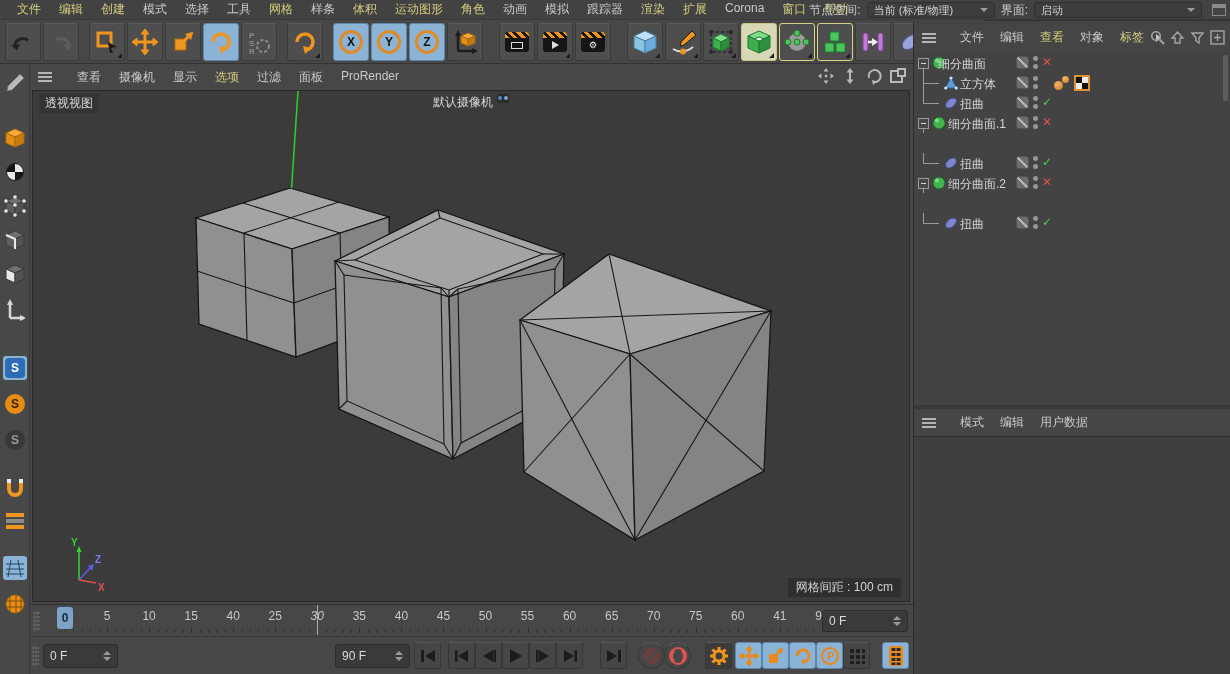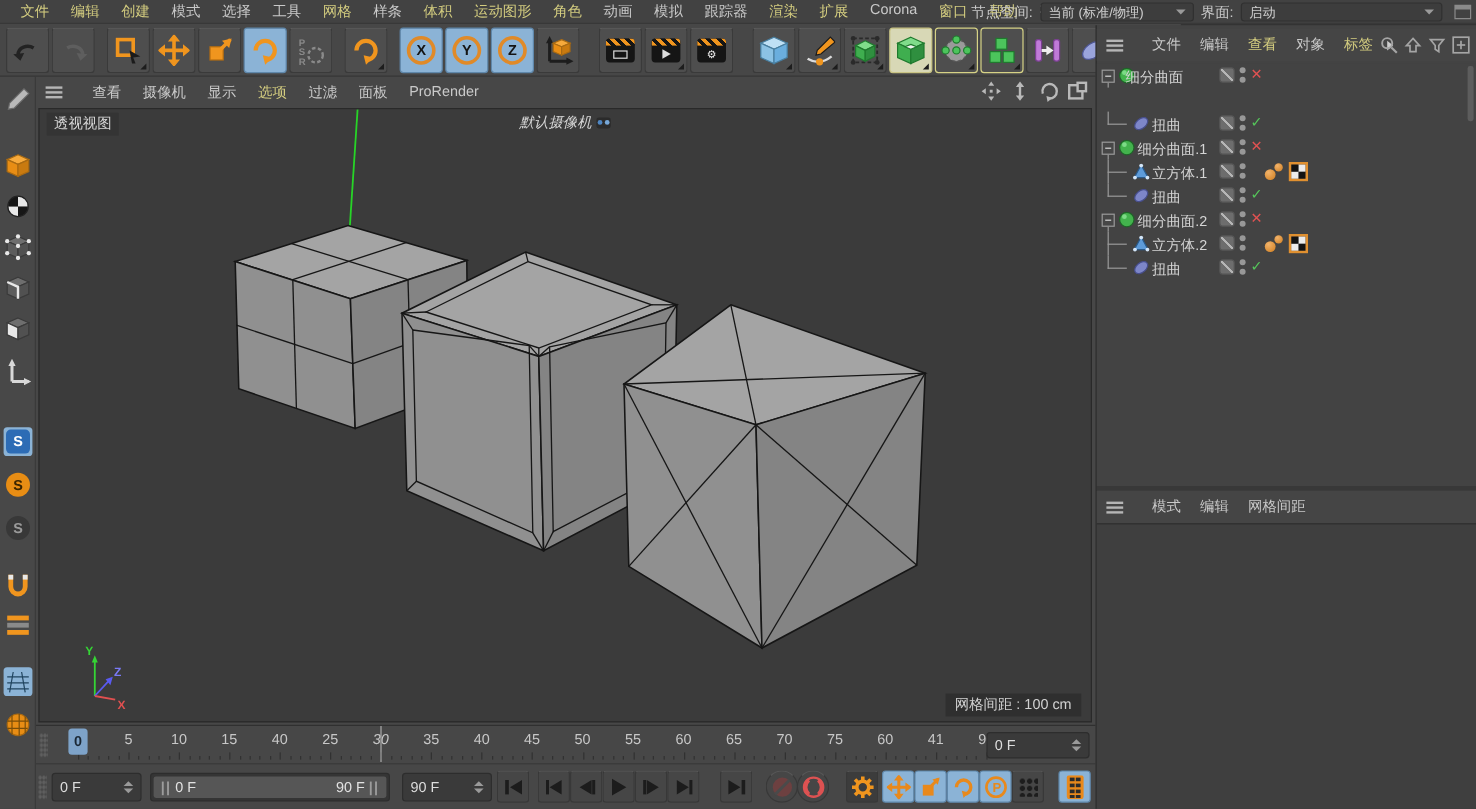--- a/index.html
+++ b/index.html
@@ -61,21 +61,21 @@
     display:flex;align-items:center;font-size:12px;}
   .burger{width:14px;height:10px;border-top:2px solid #b5b5b5;border-bottom:2px solid #b5b5b5;
     position:relative;margin:0 8px 0 8px;flex:none;}
   .burger::before{content:"";position:absolute;left:0;top:2px;width:100%;height:2px;background:#b5b5b5;}
   .vp-nav{position:absolute;right:6px;top:3px;display:flex;gap:6px;}
   .vp-nav svg{display:block;}
   .vp-canvas{position:absolute;left:32px;top:90px;width:878px;height:512px;background:var(--canvas);
     border:1px solid #292929;overflow:hidden;}
   .hud{position:absolute;font-size:12px;color:#d6d6d6;}
   .hud-view{left:6px;top:3px;background:rgba(52,52,52,.85);padding:1px 6px;}
-  .hud-cam{left:50%;transform:translateX(-50%);top:3px;display:flex;align-items:center;gap:4px;font-style:italic;}
+  .hud-cam{left:50%;transform:translateX(-50%);top:3px;display:flex;align-items:flex-start;gap:4px;}
   .cam-ico{width:12px;height:9px;background:#2b2b2b;border-radius:2px;position:relative;}
   .cam-ico::before,.cam-ico::after{content:"";position:absolute;top:2px;width:4px;height:4px;border-radius:50%;background:#4f86c2;}
   .cam-ico::before{left:1px;} .cam-ico::after{right:1px;background:#77a8d8;}
   .hud-grid{right:8px;bottom:4px;background:rgba(40,40,40,.6);padding:1px 8px;font-size:12px;color:#d2d2d2;}
 
   
   .ruler-row{position:absolute;left:30px;top:604px;width:883px;height:32px;background:var(--bg);
     border-top:1px solid #303030;}
   .grip{position:absolute;left:3px;top:6px;width:7px;height:20px;
     background:radial-gradient(#5f5f5f 1px, transparent 1.5px);background-size:3px 4px;}
@@ -708,26 +708,20 @@
 
   <div class="transport">
     <span class="grip" style="left:2px;top:9px;"></span>
     <div class="combo" style="left:13px;width:75px;">
       <span class="val">0 F</span>
       <span class="steppers">
           <span class="st-up"></span>
           <span class="st-dn"></span>
         </span>
     </div>
-    <div class="range">
-      <div class="bar">
-        <span><span class="rh">||</span>&nbsp;<span>0 F</span></span>
-        <span><span>90 F</span>&nbsp;<span class="rh">||</span></span>
-      </div>
-    </div>
     <div class="combo" style="left:305px;width:75px;">
       <span class="val">90 F</span>
       <span class="steppers">
           <span class="st-up"></span>
           <span class="st-dn"></span>
         </span>
     </div>
     <div class="pbtn" style="left:384px;">
         <svg width="16" height="14">
           <rect x="1" y="1" width="3" height="12" fill="#1c1c1c"></rect>
@@ -881,20 +875,37 @@
           <span class="pstub"></span>
           <span class="obj-ico" style="left:18px"><svg width="14" height="14">
               <circle cx="7" cy="7" r="6" fill="#43b34d" stroke="#1f6428"></circle>
               <circle cx="5" cy="4.6" r="2" fill="#86e291" opacity=".85"></circle>
             </svg></span>
           <span class="lbl" style="left:24px">细分曲面</span>
           <span class="pencilbox"></span>
           <span class="vdots"></span>
           <span class="state x">✕</span>
         </div>
+        <div class="om-row" style="top: 20px;">
+          <span class="bv" style="height:20px"></span>
+          <span class="bh"></span>
+          <span class="obj-ico" style="left:30px"><svg width="14" height="14">
+              <polygon points="7,1.5 12.8,12 1.2,12" fill="#5d9bd9" stroke="#2a5a8a"></polygon>
+              <circle cx="7" cy="2" r="1.6" fill="#d3e5f7"></circle>
+              <circle cx="1.8" cy="12" r="1.6" fill="#d3e5f7"></circle>
+              <circle cx="12.2" cy="12" r="1.6" fill="#d3e5f7"></circle>
+            </svg></span>
+          <span class="lbl" style="left:46px">立方体</span>
+          <span class="pencilbox"></span>
+          <span class="vdots"></span>
+          <span class="tags">
+            <span class="tag-phong"></span>
+            <span class="tag-tex"></span>
+          </span>
+        </div>
         <div class="om-row" style="top: 40px;">
           <span class="bv" style="height:11px"></span>
           <span class="bh"></span>
           <span class="obj-ico" style="left:30px"><svg width="14" height="14">
               <ellipse cx="7" cy="7" rx="6.2" ry="4" transform="rotate(-40 7 7)" fill="#7d86c9" stroke="#474e8c"></ellipse>
             </svg></span>
           <span class="lbl" style="left:46px">扭曲</span>
           <span class="pencilbox"></span>
           <span class="vdots"></span>
           <span class="state check">✓</span>
@@ -903,37 +914,20 @@
           <span class="expander"></span>
           <span class="pstub"></span>
           <span class="obj-ico" style="left:18px"><svg width="14" height="14">
               <circle cx="7" cy="7" r="6" fill="#43b34d" stroke="#1f6428"></circle>
               <circle cx="5" cy="4.6" r="2" fill="#86e291" opacity=".85"></circle>
             </svg></span>
           <span class="lbl" style="left:34px">细分曲面.1</span>
           <span class="pencilbox"></span>
           <span class="vdots"></span>
           <span class="state x">✕</span>
-        </div>
-        <div class="om-row" style="top: 80px;">
-          <span class="bv" style="height:20px"></span>
-          <span class="bh"></span>
-          <span class="obj-ico" style="left:30px"><svg width="14" height="14">
-              <polygon points="7,1.5 12.8,12 1.2,12" fill="#5d9bd9" stroke="#2a5a8a"></polygon>
-              <circle cx="7" cy="2" r="1.6" fill="#d3e5f7"></circle>
-              <circle cx="1.8" cy="12" r="1.6" fill="#d3e5f7"></circle>
-              <circle cx="12.2" cy="12" r="1.6" fill="#d3e5f7"></circle>
-            </svg></span>
-          <span class="lbl" style="left:46px">立方体.1</span>
-          <span class="pencilbox"></span>
-          <span class="vdots"></span>
-          <span class="tags">
-            <span class="tag-phong"></span>
-            <span class="tag-tex"></span>
-          </span>
         </div>
         <div class="om-row" style="top: 100px;">
           <span class="bv" style="height:11px"></span>
           <span class="bh"></span>
           <span class="obj-ico" style="left:30px"><svg width="14" height="14">
               <ellipse cx="7" cy="7" rx="6.2" ry="4" transform="rotate(-40 7 7)" fill="#7d86c9" stroke="#474e8c"></ellipse>
             </svg></span>
           <span class="lbl" style="left:46px">扭曲</span>
           <span class="pencilbox"></span>
           <span class="vdots"></span>
@@ -944,55 +938,38 @@
           <span class="pstub"></span>
           <span class="obj-ico" style="left:18px"><svg width="14" height="14">
               <circle cx="7" cy="7" r="6" fill="#43b34d" stroke="#1f6428"></circle>
               <circle cx="5" cy="4.6" r="2" fill="#86e291" opacity=".85"></circle>
             </svg></span>
           <span class="lbl" style="left:34px">细分曲面.2</span>
           <span class="pencilbox"></span>
           <span class="vdots"></span>
           <span class="state x">✕</span>
         </div>
-        <div class="om-row" style="top: 140px;">
-          <span class="bv" style="height:20px"></span>
-          <span class="bh"></span>
-          <span class="obj-ico" style="left:30px"><svg width="14" height="14">
-              <polygon points="7,1.5 12.8,12 1.2,12" fill="#5d9bd9" stroke="#2a5a8a"></polygon>
-              <circle cx="7" cy="2" r="1.6" fill="#d3e5f7"></circle>
-              <circle cx="1.8" cy="12" r="1.6" fill="#d3e5f7"></circle>
-              <circle cx="12.2" cy="12" r="1.6" fill="#d3e5f7"></circle>
-            </svg></span>
-          <span class="lbl" style="left:46px">立方体.2</span>
-          <span class="pencilbox"></span>
-          <span class="vdots"></span>
-          <span class="tags">
-            <span class="tag-phong"></span>
-            <span class="tag-tex"></span>
-          </span>
-        </div>
         <div class="om-row" style="top: 160px;">
           <span class="bv" style="height:11px"></span>
           <span class="bh"></span>
           <span class="obj-ico" style="left:30px"><svg width="14" height="14">
               <ellipse cx="7" cy="7" rx="6.2" ry="4" transform="rotate(-40 7 7)" fill="#7d86c9" stroke="#474e8c"></ellipse>
             </svg></span>
           <span class="lbl" style="left:46px">扭曲</span>
           <span class="pencilbox"></span>
           <span class="vdots"></span>
           <span class="state check">✓</span>
         </div>
       </div>
     <span class="scroll-stub"></span>
     <div class="splitter"></div>
     <div class="am-menu">
       <span class="burger"></span>
       <div class="menus" id="am-menus">
           <span class="pmenu-item">模式</span>
           <span class="pmenu-item">编辑</span>
-          <span class="pmenu-item">网格间距</span>
+          <span class="pmenu-item">用户数据</span>
         </div>
 
     </div>
     <div class="am-body"></div>
   </div>
 </div>
 
 </body></html>

